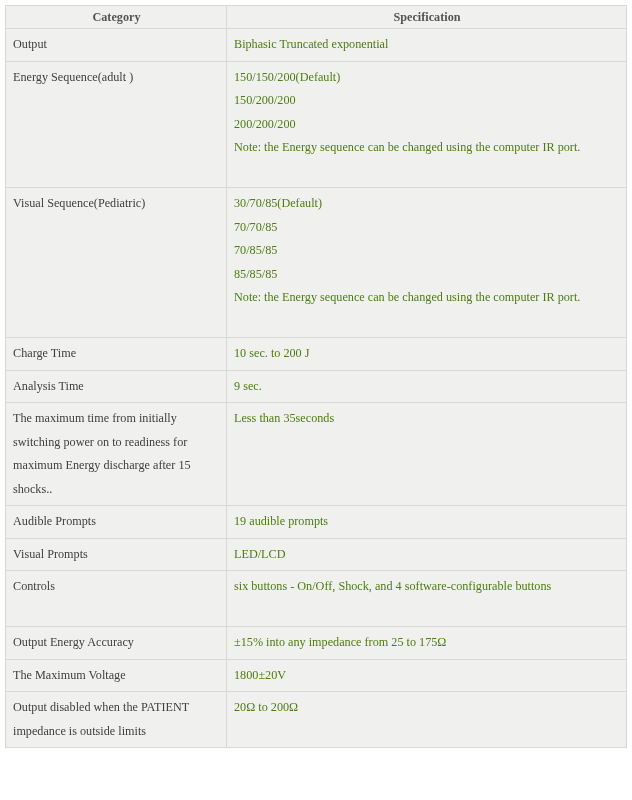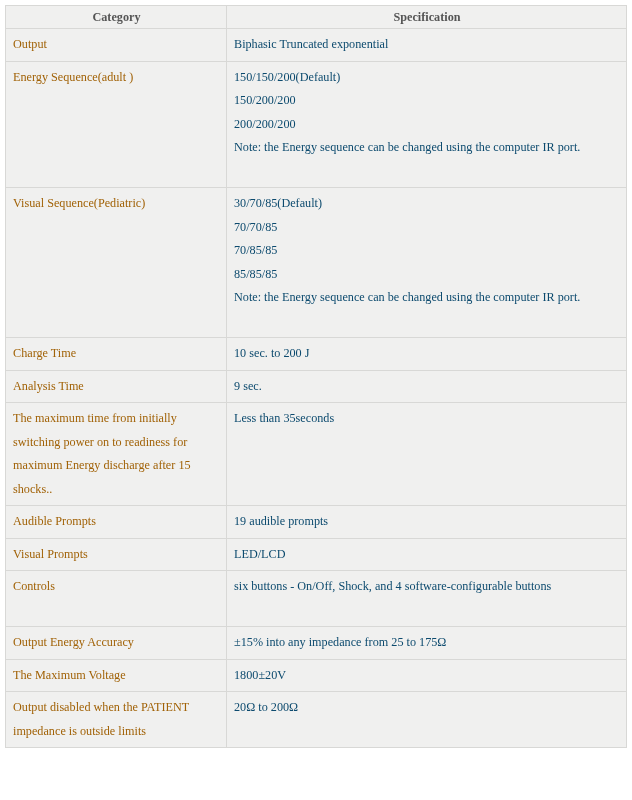--- a/index.html
+++ b/index.html
@@ -45,24 +45,24 @@
   }
   table.spec-table th {
     text-align: center;
     font-weight: bold;
     color: #555555;
     padding-top: 2px;
     padding-bottom: 2px;
     line-height: 18px;
   }
   table.spec-table td.cat-cell {
-    color: #a16207;
+    color: #404040;
   }
   table.spec-table td.spec-cell {
-    color: #0c4a6e;
+    color: #4d7c0f;
   }
   .line { display: block; }
   .spacer-line { display: block; height: 23.5px; }
 </style>
 </head>
 <body>
 
 <div class="page">
   <table class="spec-table">
     <colgroup>

